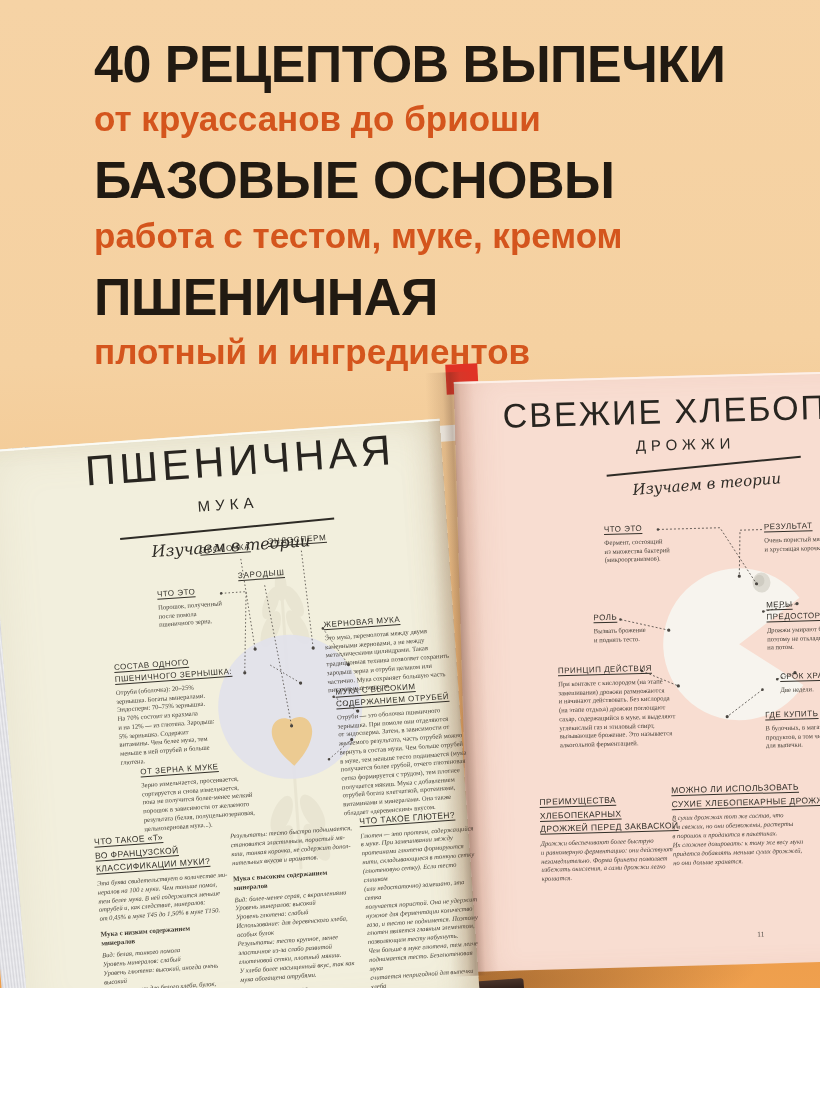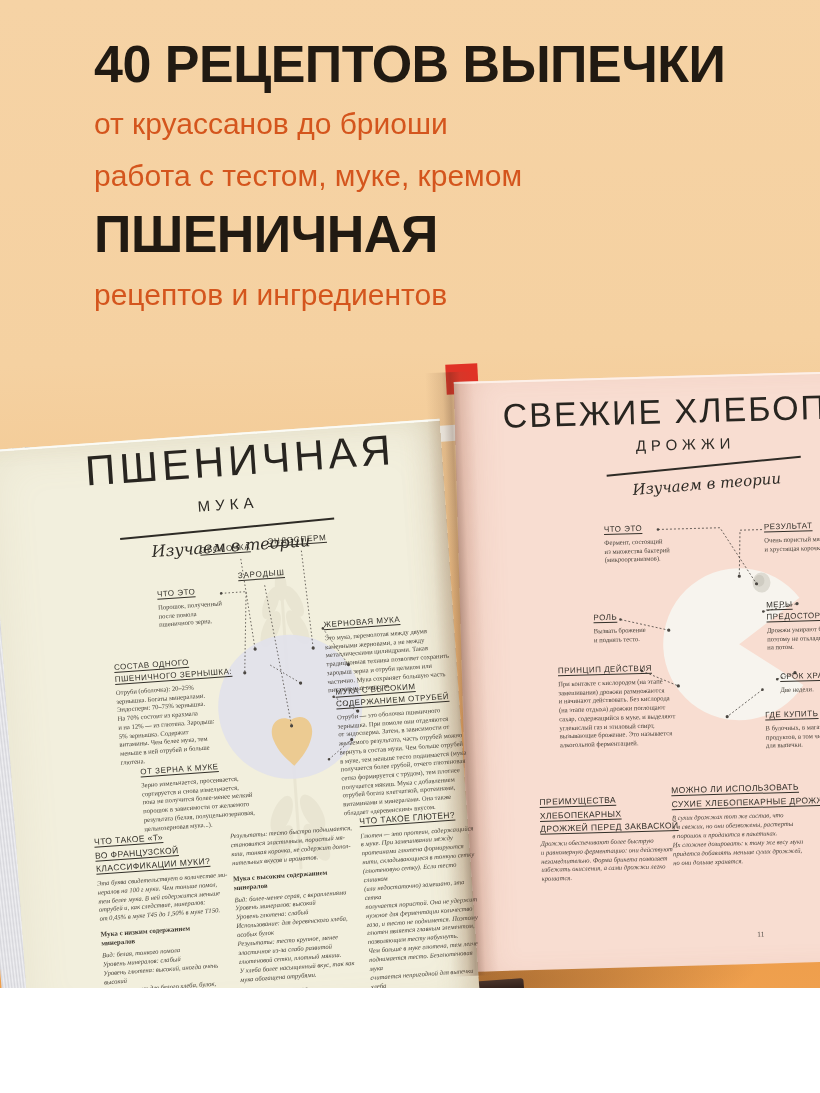--- a/index.html
+++ b/index.html
@@ -2,21 +2,21 @@
 <html><head>
 <meta charset="utf-8">
 <style>
   html,body{margin:0;padding:0;}
   .stage{position:relative;width:820px;height:988px;overflow:hidden;
     font-family:"Liberation Sans",sans-serif;
     background:linear-gradient(178deg,#f6d3a5 0%,#f5d1a1 36%,#f3c993 52%,#f0ba7c 66%,#eda55b 78%,#ec9a47 88%,#efa04e 100%);}
   
   .promo{position:absolute;left:94px;top:40px;z-index:1;}
   .promo-title{font-size:52px;font-weight:700;line-height:0.95;letter-spacing:-0.5px;color:#211a12;}
-  .promo-sub{font-size:30px;font-weight:400;margin-top:18px;color:#d4551d;}
+  .promo-sub{font-size:35px;font-weight:700;margin-top:10px;color:#d4551d;}
   .promo-group + .promo-group{margin-top:17px;}
   
   .surface-grain{position:absolute;left:0;top:930px;width:820px;height:163px;z-index:0;
     background:radial-gradient(120% 80% at 28% 130%,rgba(255,214,150,.30),transparent 60%),
                radial-gradient(90% 60% at 82% 110%,rgba(205,110,35,.30),transparent 70%);}
   .floor-shadow{position:absolute;left:-60px;top:925px;width:950px;height:190px;z-index:1;
     background:radial-gradient(55% 42% at 45% 32%,rgba(70,36,12,.55) 0%,rgba(70,36,12,.24) 45%,rgba(70,36,12,0) 75%);
     transform:rotate(-3deg);}
   .edge-bottom-left{position:absolute;left:-20px;top:998px;width:545px;height:27px;z-index:2;
     background:linear-gradient(180deg,#4a342a,#241612 55%,#140c0a);transform:rotate(-4.2deg);border-radius:3px;}
@@ -62,25 +62,26 @@
 <body>
 
 <div class="stage">
 
   <div class="promo">
     <div class="promo-group">
       <div class="promo-title">40 РЕЦЕПТОВ ВЫПЕЧКИ</div>
       <div class="promo-sub">от круассанов до бриоши</div>
     </div>
     <div class="promo-group">
+      <div class="promo-title">БАЗОВЫЕ ОСНОВЫ</div>
       <div class="promo-sub">работа с тестом, муке, кремом</div>
     </div>
     <div class="promo-group">
       <div class="promo-title">ПШЕНИЧНАЯ</div>
-      <div class="promo-sub">рецептов и ингредиентов</div>
+      <div class="promo-sub">плотный и ингредиентов</div>
     </div>
   </div>
 
   <div class="surface-grain"></div>
   <div class="floor-shadow"></div>
   <div class="edge-bottom-left"></div>
   <div class="edge-bottom-right"></div>
   <div class="spine-maroon"></div>
   <div class="spine-red"></div>
   <div class="under-pages"></div>

